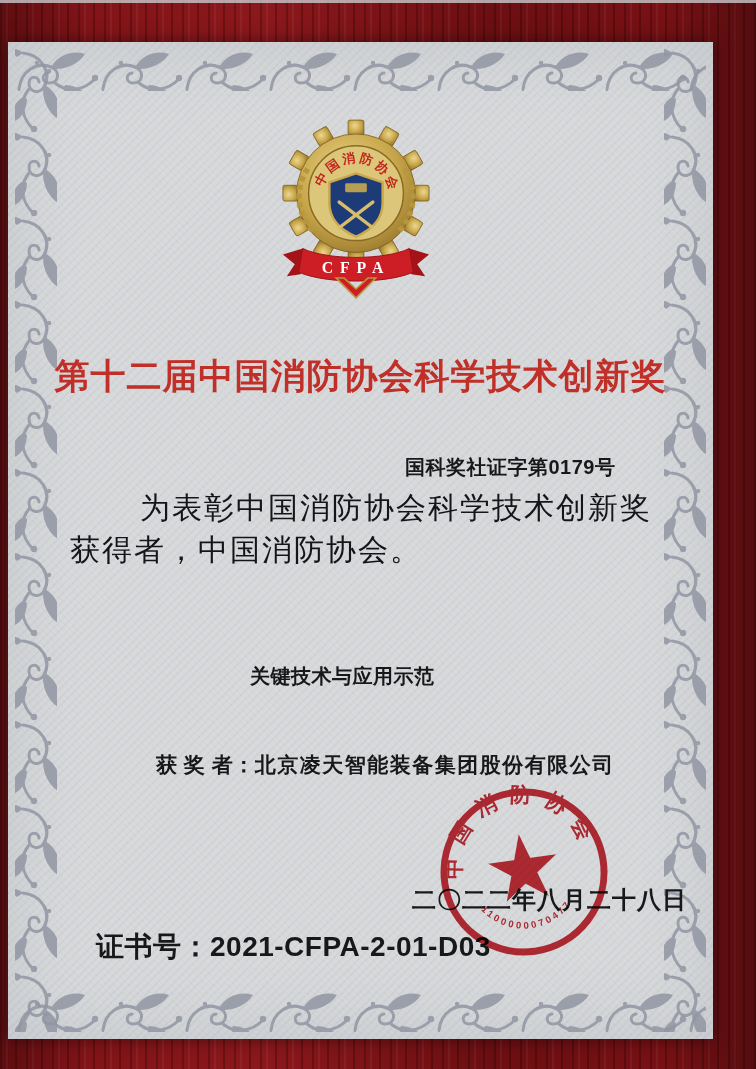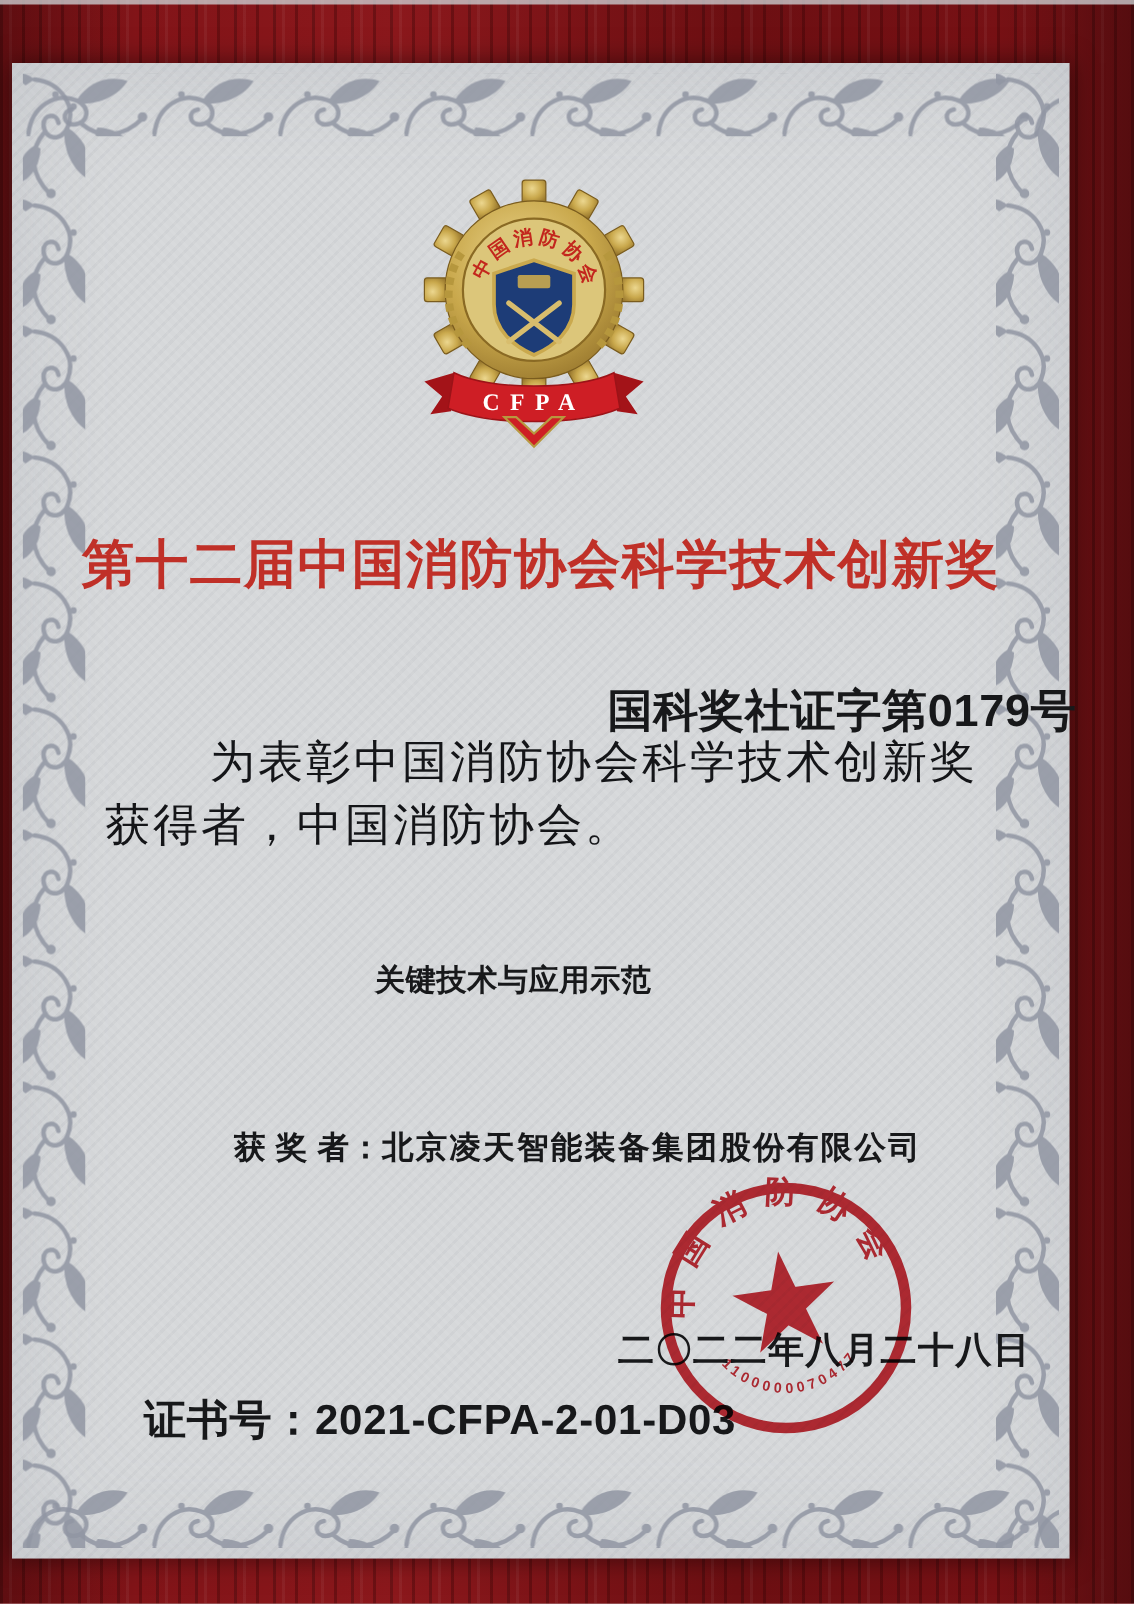--- a/index.html
+++ b/index.html
@@ -42,33 +42,33 @@
   .t { position:absolute; white-space:nowrap; }
   .title {
     left:0; right:0; top:263px; text-align:center;
     font-size:35px; font-weight:bold; color:#c03028; letter-spacing:1px;margin-top:48px;
   }
   .doctype {
     left:277px; top:332px;
     font-size:51px; font-weight:bold; color:#c03028; letter-spacing:50px;
   }
   .docnum {
-    left:397px; top:412px; font-size:30px; font-weight:bold; color:#17181a;
+    left:397px; top:412px; font-size:20px; font-weight:bold; color:#17181a;
     font-family:"Liberation Sans", sans-serif; letter-spacing:.5px;
   }
   .bodyline { font-size:30px; color:#141518; letter-spacing:2px; font-weight:500; }
   .body1 { left:132px; top:446px;text-align:right; }
   .body2 { left:62px;  top:488px; }
 
   .field {
     font-size:20px; font-weight:bold; color:#17181a;
     font-family:"Liberation Sans", sans-serif; letter-spacing:.5px;
   }
   .f-project  { left:148px; top:589px; }
-  .f-project2 { left:242px; top:598px; }
+  .f-project2 { left:242px; top:621px; }
   .f-grade    { left:148px; top:664px; }
   .f-winner   { left:148px; top:709px; font-size:21px; }
   .f-winner .value { letter-spacing:1.5px; }
 
   .date {
     left:404px; top:842px; font-size:24px; font-weight:bold;
     color:#17181a; letter-spacing:1px; z-index:2;
   }
   .certno {
     left:88px; top:886px; font-size:28px; font-weight:bold; color:#17181a;

